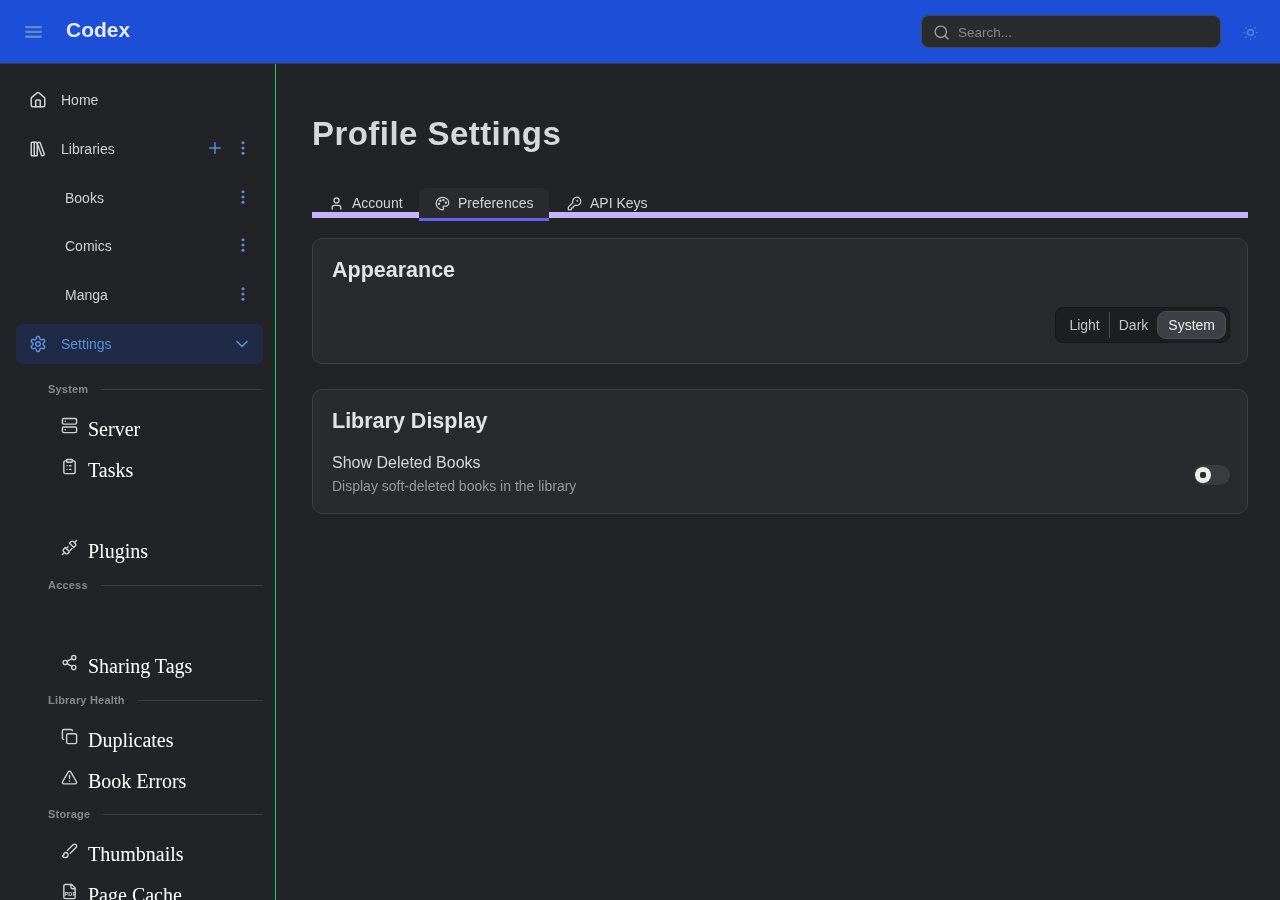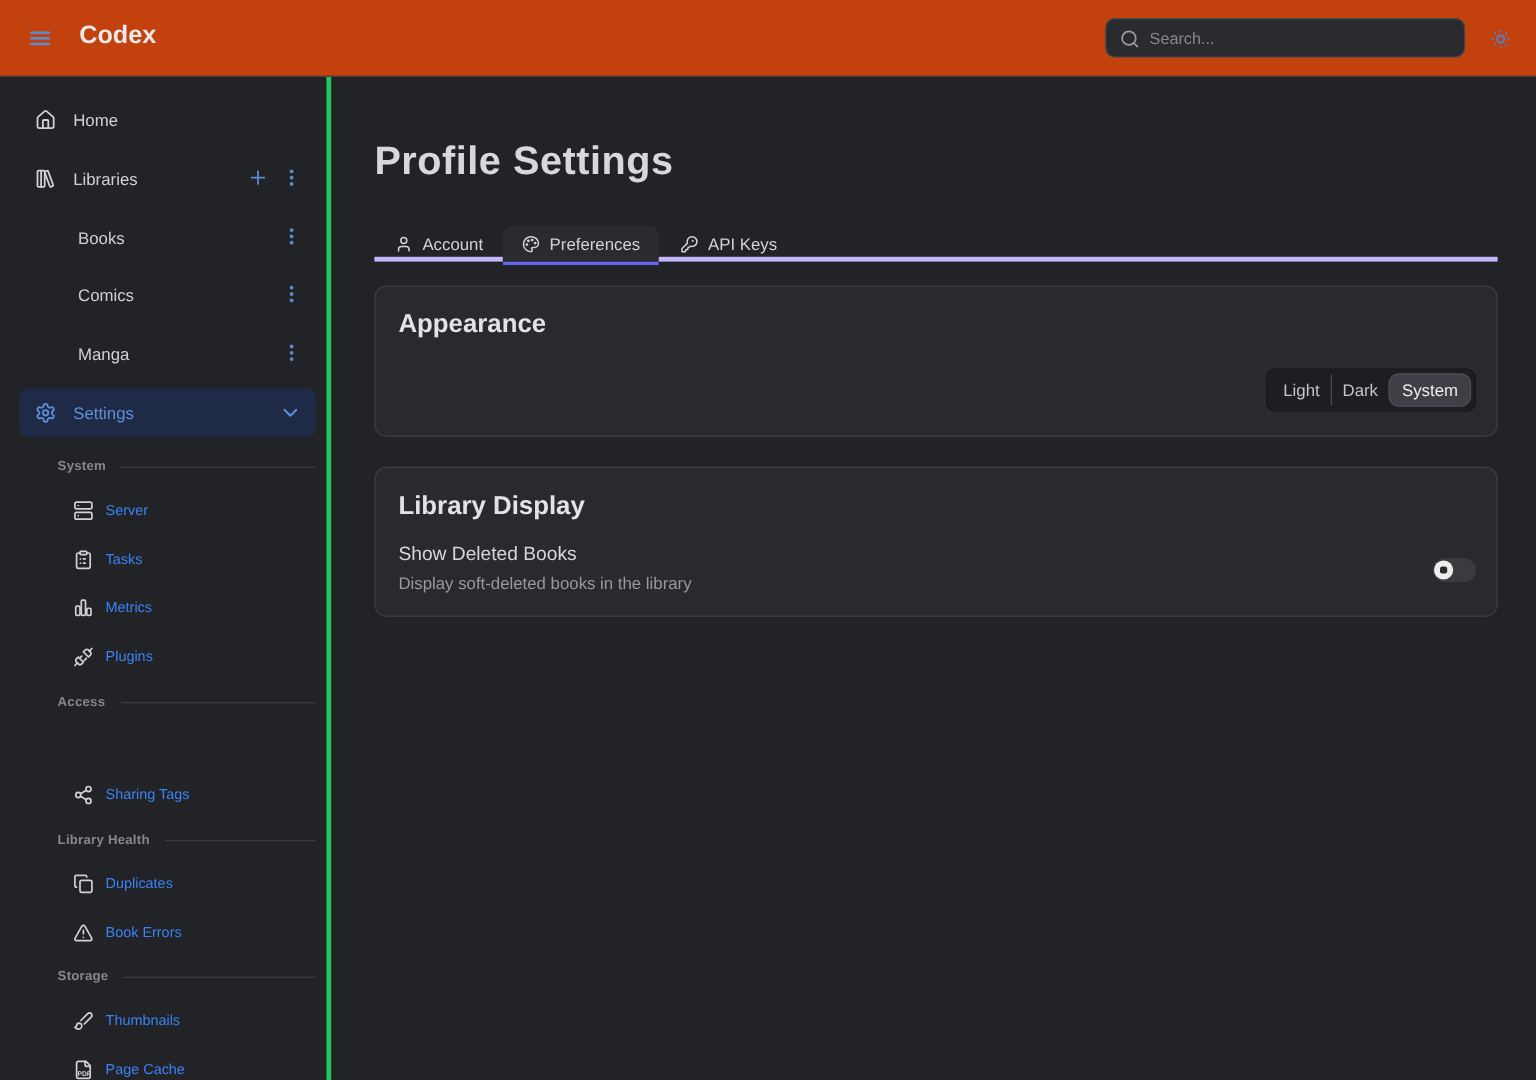--- a/index.html
+++ b/index.html
@@ -1,47 +1,47 @@
 <!DOCTYPE html>
 <html><head>
 <meta charset="utf-8">
 <style>
 * { margin:0; padding:0; box-sizing:border-box; }
 html,body { width:1280px; height:900px; overflow:hidden; }
 body { background:#222326; font-family:"Liberation Sans", sans-serif; color:#d6d7d9; position:relative; }
 svg { display:block; }
 
-.header { position:absolute; top:0; left:0; width:1280px; height:64px; background:#c2410c; border-bottom:1px solid #3c3f45; }
+.header { position:absolute; top:0; left:0; width:1280px; height:64px; background:#1d4ed8; border-bottom:1px solid #3c3f45; }
 .burger { position:absolute; left:25px; top:26px; color:#5b8cd0; }
 .brand { position:absolute; left:66px; top:18px; font-size:21px; font-weight:bold; color:#e8e9eb; }
 .search { position:absolute; left:921px; top:15px; width:300px; height:33px; background:#2a2b2f; border:1px solid #45474c; border-radius:8px; }
 .search .sicon { position:absolute; left:11px; top:8px; color:#9a9da1; }
 .search .ph { position:absolute; left:36px; top:9px; font-size:13.5px; color:#85888c; }
 .sun { position:absolute; left:1242px; top:24px; color:#4d82d6; }
 
-.sidebar { position:absolute; top:64px; left:0; width:276px; height:836px; background:#222326; border-right:4px solid #22c55e; }
+.sidebar { position:absolute; top:64px; left:0; width:276px; height:836px; background:#222326; border-right:1px solid #22c55e; }
 .srow { position:absolute; left:16px; width:247px; height:40px; border-radius:6px; }
 .srow .icon { position:absolute; left:13px; top:11px; color:#cfd1d4; }
 .srow .label { position:absolute; left:45px; top:12px; font-size:14px; color:#cfd1d4; }
 .srow .label2 { position:absolute; left:49px; top:12px; font-size:14px; color:#cfd1d4; }
 .srow .plus { position:absolute; left:190px; top:10px; color:#5b8cd0; }
 .srow .kebab { position:absolute; left:218px; top:10px; color:#5b8cd0; }
 .srow.active { background:#1f2a47; }
 .srow.active .icon, .srow.active .label { color:#5e8fd8; }
 .srow .chev { position:absolute; left:216px; top:10px; color:#5e8fd8; }
 .shead { position:absolute; left:48px; width:215px; height:16px; display:flex; align-items:center; }
 .shead span { font-size:11px; font-weight:bold; color:#85888c; letter-spacing:.2px; white-space:nowrap; }
 .shead .line { flex:1; height:1px; background:#3c3e42; margin-left:13px; }
 .sub { position:absolute; left:48px; width:215px; height:36px; }
 .sub .icon { position:absolute; left:13px; top:9px; color:#cfd1d4; }
-.sub .label { position:absolute; left:40px; top:10px; font-size:12px; color:#3b82f6; }
+.sub .label { position:absolute; left:40px; top:10px; font-size:20px; color:#ffffff;font-family:Liberation Serif, serif; }
 
 .main { position:absolute; top:64px; left:280px; width:1000px; height:836px; background:#222326; }
 .h1 { position:absolute; left:32px; top:51px; font-size:33px; font-weight:bold; color:#d7d8da; letter-spacing:.45px; }
-.tabs { position:absolute; left:32px; top:124px; width:936px; height:30px; border-bottom:4px solid #c4b5fd; }
+.tabs { position:absolute; left:32px; top:124px; width:936px; height:30px; border-bottom:6px solid #c4b5fd; }
 .tab { position:absolute; top:0; height:30px; display:flex; align-items:center; gap:8px; font-size:14px; color:#d2d3d5; padding:0 16px; }
 .tab.active { background:#2a2b2e; border-radius:8px 8px 0 0; height:33px; border-bottom:3px solid #6366f1; }
 .card { position:absolute; left:32px; width:936px; background:#292a2d; border:1px solid #3c3f46; border-radius:10px; }
 .card h2 { font-size:21.5px; font-weight:bold; color:#e2e3e5; }
 .rowlabel { font-size:15px; color:#d6d7d9; }
 .rowcap { font-size:14px; color:#97999d; margin-top:6px; }
 
 .seg { position:absolute; right:17px; top:68px; height:36px; background:#1d1e21; border:1px solid #151619; border-radius:8px; display:flex; align-items:center; padding:0 3px 0 4px; }
 .seg .opt { font-size:14px; color:#c3c5c8; padding:0 9px; height:28px; display:flex; align-items:center; border-radius:9px; }
 .seg .sep { width:1px; height:26px; background:#4a4c50; }
@@ -150,30 +150,20 @@
         <svg width="17" height="17" viewBox="0 0 24 24" fill="none" stroke="currentColor" stroke-width="2" stroke-linecap="round" stroke-linejoin="round">
           <rect width="8" height="4" x="8" y="2" rx="1" ry="1"></rect>
           <path d="M16 4h2a2 2 0 0 1 2 2v14a2 2 0 0 1-2 2H6a2 2 0 0 1-2-2V6a2 2 0 0 1 2-2h2"></path>
           <path d="M12 11h2"></path>
           <path d="M12 16h2"></path>
           <path d="M8.5 11h.01"></path>
           <path d="M8.5 16h.01"></path>
         </svg>
       </span>
     <span class="label">Tasks</span>
-  </div>
-  <div class="sub" style="top:425px;">
-    <span class="icon">
-        <svg width="17" height="17" viewBox="0 0 24 24" fill="none" stroke="currentColor" stroke-width="2" stroke-linecap="round" stroke-linejoin="round">
-          <rect x="3" y="10" width="5" height="11" rx="1.5"></rect>
-          <rect x="9.5" y="3" width="5" height="18" rx="1.5"></rect>
-          <rect x="16" y="12.5" width="5" height="8.5" rx="1.5"></rect>
-        </svg>
-      </span>
-    <span class="label">Metrics</span>
   </div>
   <div class="sub" style="top:466px;">
     <span class="icon">
         <svg width="17" height="17" viewBox="0 0 24 24" fill="none" stroke="currentColor" stroke-width="2" stroke-linecap="round" stroke-linejoin="round">
           <path d="m19 5 3-3"></path>
           <path d="m2 22 3-3"></path>
           <path d="M6.3 20.3a2.4 2.4 0 0 0 3.4 0L12 18l-6-6-2.3 2.3a2.4 2.4 0 0 0 0 3.4Z"></path>
           <path d="M7.5 13.5 10 11"></path>
           <path d="M13 16l2.5-2.5"></path>
           <path d="m12 6 6 6 2.3-2.3a2.4 2.4 0 0 0 0-3.4l-2.6-2.6a2.4 2.4 0 0 0-3.4 0Z"></path>

